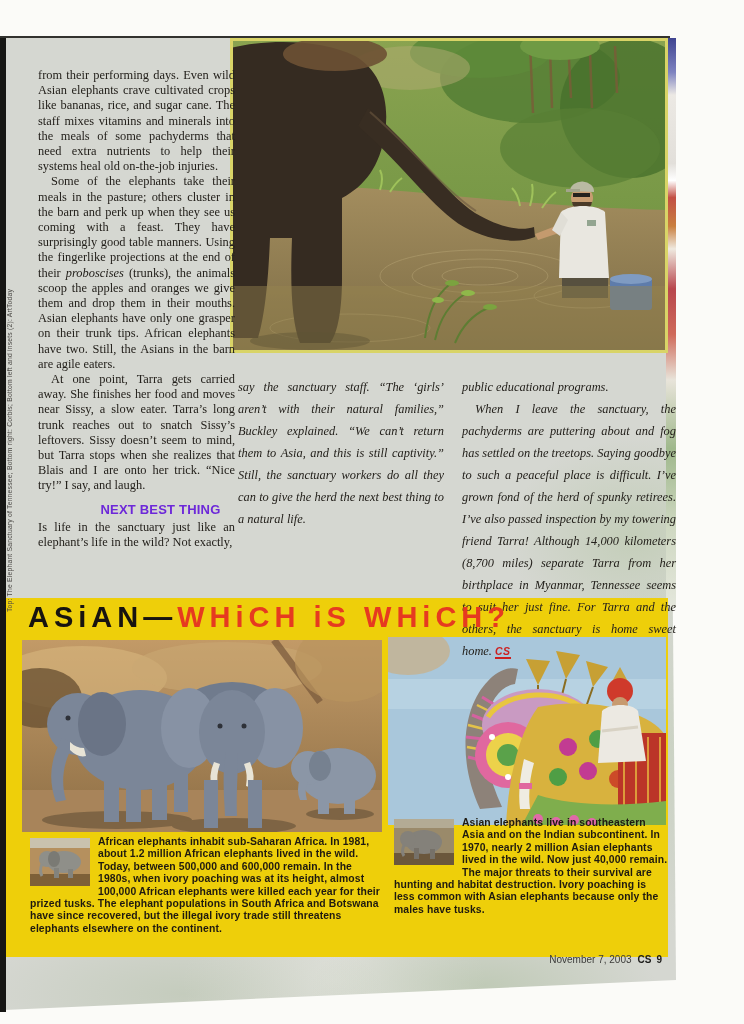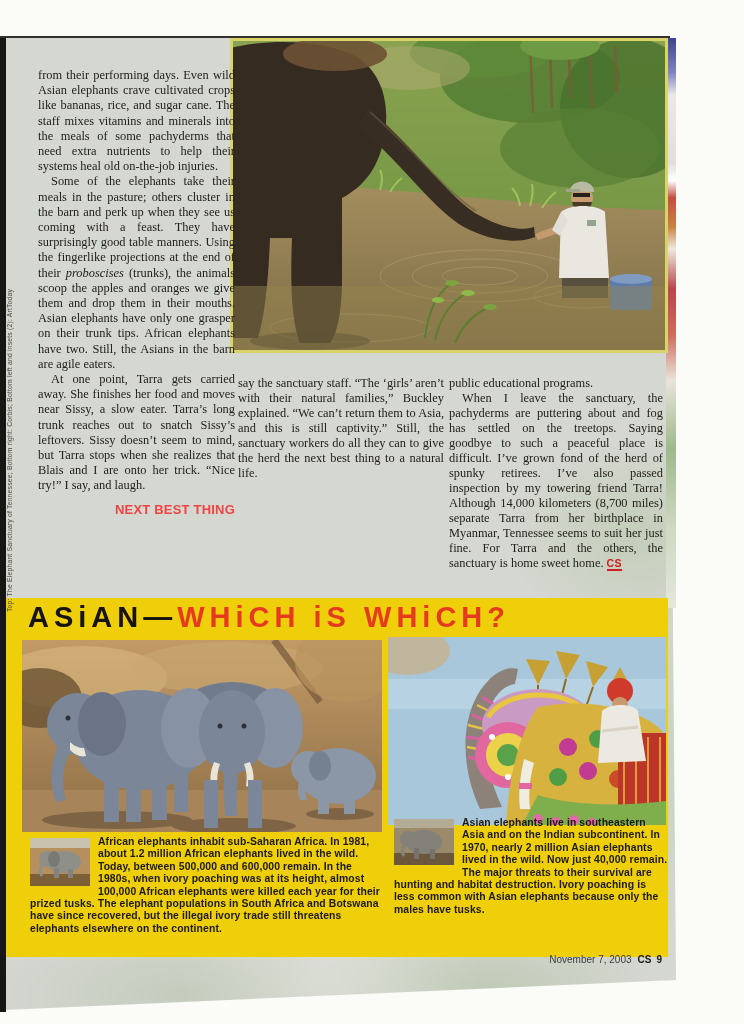--- a/index.html
+++ b/index.html
@@ -27,25 +27,25 @@
   .credit{left:6px;top:248px;height:340px;width:13px;z-index:4;
     writing-mode:vertical-rl;transform:rotate(180deg);
     font-size:6.8px;letter-spacing:.2px;color:#4c4a46;white-space:nowrap;}
 
   
   .serif{font-family:"Liberation Serif",serif;font-size:12.4px;line-height:15.2px;
          color:#24211c;text-align:justify;z-index:4;}
   .serif p{margin:0;}
   .serif p.ind{text-indent:13px;}
   .col1{left:38px;top:44px;width:197px;}
-  .midcol{line-height:15px;}
+  .midcol{line-height:22px;font-style:italic;}
   .midcol1{left:238px;top:352px;width:206px;}
-  .midcol2{left:449px;top:352px;width:214px;}
+  .midcol2{left:462px;top:352px;width:214px;}
   .subhead{font-family:"Liberation Sans",sans-serif;font-weight:800;font-size:13px;
-    color:#ef4444;letter-spacing:.2px;margin:8px 0 3px 0 !important;text-align:right;padding-left:48px;}
+    color:#6d28d9;letter-spacing:.2px;margin:8px 0 3px 0 !important;text-align:center;padding-left:48px;}
   .endmark{font-family:"Liberation Sans",sans-serif;font-weight:800;font-size:10.5px;
     color:#cc1f1f;border-bottom:2px solid #cc1f1f;margin-left:3px;letter-spacing:.5px;}
 
   .photo-frame{z-index:2;}
   .top-photo{left:230px;top:14px;width:438px;height:315px;}
   .caption{left:238px;top:331px;width:426px;font-weight:700;font-size:11.2px;
     color:#14120f;z-index:4;letter-spacing:.1px;}
 
   .yellow-band{left:5px;top:574px;width:663px;height:359px;background:#eecf0a;z-index:2;}
   .feature-title{left:28px;top:576px;z-index:4;font-weight:800;font-size:29px;
@@ -77,20 +77,21 @@
   <div class="abs black-left"></div>
   <div class="abs black-top"></div>
 
   <div class="abs credit">Top: The Elephant Sanctuary of Tennessee; Bottom right: Corbis; Bottom left and insets (2): ArtToday</div>
 
   <div class="abs serif col1">
     <p>from their performing days. Even wild Asian elephants crave cultivated crops like bananas, rice, and sugar cane. The staff mixes vitamins and minerals into the meals of some pachyderms that need extra nutrients to help their systems heal old on-the-job injuries.</p>
     <p class="ind"><span>Some of the elephants take their meals in the pasture; others cluster in the barn and perk up when they see us coming with a feast. They have surprisingly good table manners. Using the fingerlike projections at the end of their </span><i>proboscises</i><span> (trunks), the animals scoop the apples and oranges we give them and drop them in their mouths. Asian elephants have only one grasper on their trunk tips. African elephants have two. Still, the Asians in the barn are agile eaters.</span></p>
     <p class="ind">At one point, Tarra gets carried away. She finishes her food and moves near Sissy, a slow eater. Tarra’s long trunk reaches out to snatch Sissy’s leftovers. Sissy doesn’t seem to mind, but Tarra stops when she realizes that Blais and I are onto her trick. “Nice try!” I say, and laugh.</p>
     <p class="subhead">NEXT BEST THING</p>
+    <p>Is life in the sanctuary just like an elephant’s life in the wild? Not exactly,</p>
   </div>
 
   <svg class="abs photo-frame top-photo" viewBox="0 0 438 315">
     <defs>
       <linearGradient id="meadow" x1="0" y1="0" x2="0" y2="1">
         <stop offset="0" stop-color="#8aa350"></stop>
           <stop offset="1" stop-color="#688f3e"></stop>
       </linearGradient>
       <linearGradient id="water" x1="0" y1="0" x2="0" y2="1">
         <stop offset="0" stop-color="#a38d5e"></stop>

